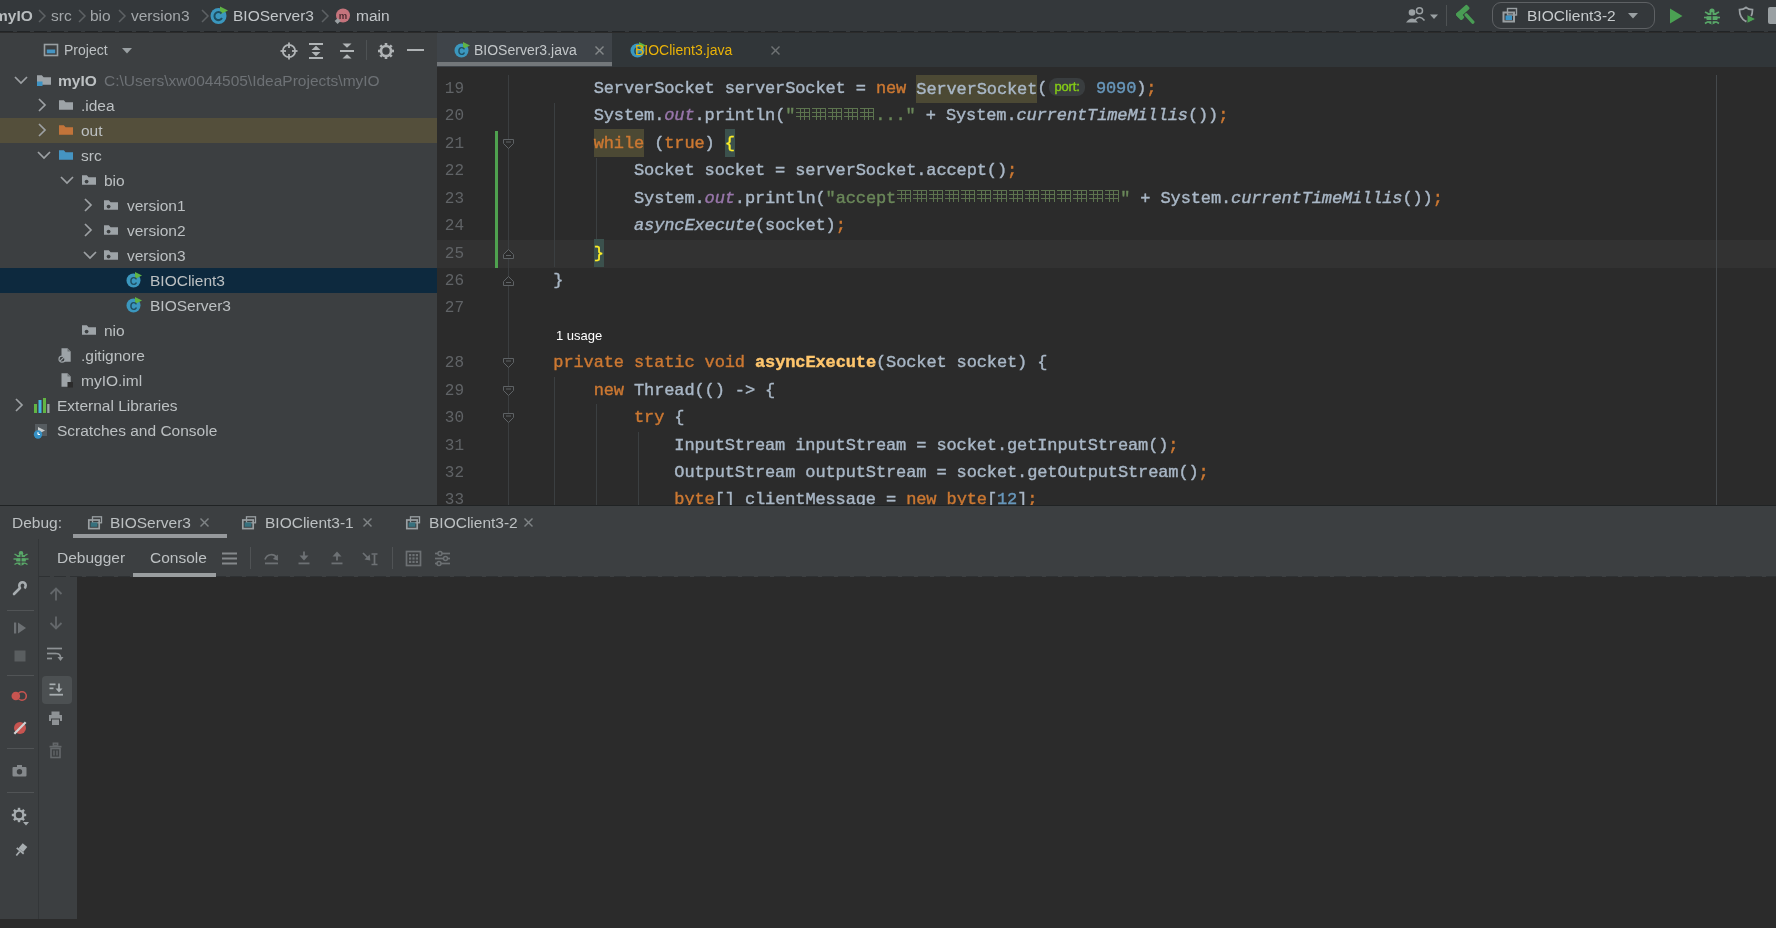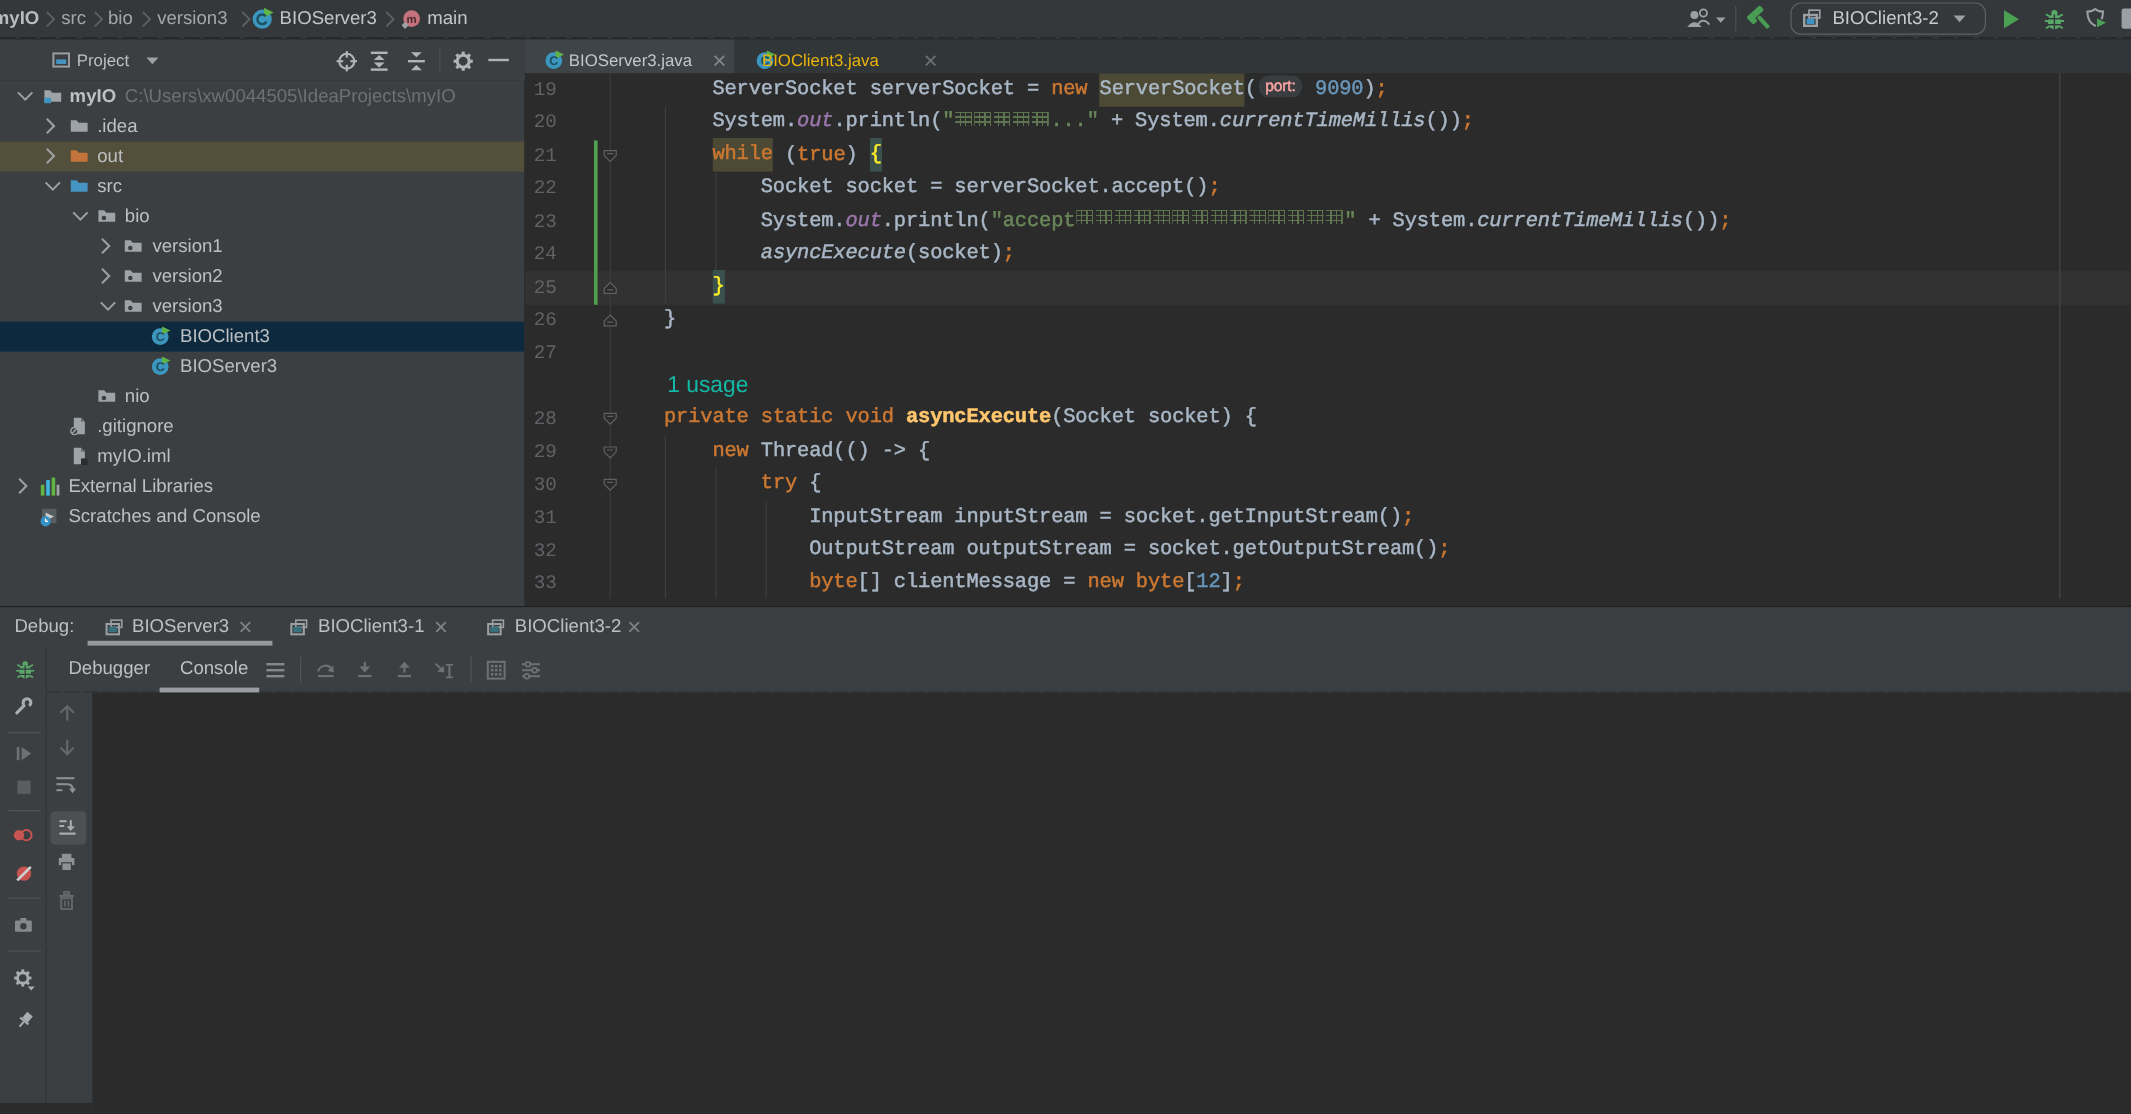--- a/index.html
+++ b/index.html
@@ -3,35 +3,35 @@
 <style>
 *{margin:0;padding:0;box-sizing:border-box}
 html,body{width:1776px;height:928px;overflow:hidden;background:#2b2b2b;
   font-family:"Liberation Sans",sans-serif;}
 .abs{position:absolute}
 #nav{position:absolute;left:0;top:0;width:1776px;height:32px;background:#34383b}
 #nav .bc{position:absolute;top:0;height:32px;line-height:32px;font-size:15.5px;color:#a3a7aa;white-space:pre}
 #ph{position:absolute;left:0;top:33px;width:437px;height:34px;background:#3c3f41}
 #tree{position:absolute;left:0;top:67px;width:437px;height:438px;background:#3c3f41}
 #tabs{position:absolute;left:437px;top:33px;width:1339px;height:34px;background:#313639}
-#ed{position:absolute;left:437px;top:61px;width:1339px;height:438px;background:#2b2b2b;overflow:hidden}
+#ed{position:absolute;left:437px;top:75px;width:1339px;height:438px;background:#2b2b2b;overflow:hidden}
 #dbg{position:absolute;left:0;top:505px;width:1776px;height:423px;background:#3c3f41;border-top:1px solid #202324}
 .trow{position:absolute;left:0;width:437px;height:25px;line-height:25px;font-size:15.5px;color:#bcc0c2;white-space:pre}
 .cl{position:absolute;height:28px;line-height:28px;font-family:"Liberation Mono",monospace;font-size:17px;color:#a9b7c6;white-space:pre;-webkit-text-stroke:0.4px;letter-spacing:-0.12px}
 .ln{position:absolute;left:0;width:27px;height:28px;line-height:28px;text-align:right;font-family:"Liberation Mono",monospace;font-size:16px;color:#606366}
 .k{color:#cc7832}
 .s{color:#6a8759}
 .n{color:#6897bb}
 .f{color:#9876aa;font-style:italic}
 .i{font-style:italic}
 .d{color:#ffc66d;font-weight:bold}
 .hl{background:#4c4934;padding:4.5px 0}
 .bm{background:#3b514d;color:#ffef28;padding:4.5px 0}
 .u{text-decoration-color:#a984c0}
-.pill{display:inline-block;background:#393d3f;color:#fca5a5;border-radius:8px;
+.pill{display:inline-block;background:#393d3f;color:#84cc16;border-radius:8px;
   font-family:"Liberation Sans",sans-serif;font-size:13px;line-height:18px;height:18px;
   padding:0 5px;vertical-align:2px;margin:0 1px 0 2px}
 .cjk{display:inline-block;width:16px;height:15px;vertical-align:-1px;padding:1.5px 1px;
   background:
    repeating-linear-gradient(0deg,currentColor 0 1.1px,transparent 1.1px 4.2px),
    repeating-linear-gradient(90deg,currentColor 0 1.1px,transparent 1.1px 4.6px);
   background-clip:content-box,content-box;opacity:.8}
 .tabtxt{position:absolute;top:0;height:34px;line-height:34px;font-size:14px;color:#b6babc;white-space:pre}
 .dtxt{position:absolute;font-size:15.5px;color:#bcc0c2;white-space:pre}
 svg{position:absolute;overflow:visible}
@@ -388,21 +388,21 @@
     </svg>
 
   <div class="cl" style="left:76px;top:0">        ServerSocket serverSocket = <span class="k">new</span> <span class="hl">ServerSocket</span>(<span class="pill">port:</span> <span class="n">9090</span>)<span class="k">;</span></div>
   <div class="cl" style="left:76px;top:27.4px">        System.<span class="f">out</span>.println(<span class="s">"<span class="cjk"></span><span class="cjk"></span><span class="cjk"></span><span class="cjk"></span><span class="cjk"></span>..."</span> + System.<span class="i">currentTimeMillis</span>())<span class="k">;</span></div>
   <div class="cl" style="left:76px;top:54.9px">        <span class="k hl">while</span> (<span class="k">true</span>) <span class="bm">{</span></div>
   <div class="cl" style="left:76px;top:82.3px">            Socket socket = serverSocket.accept()<span class="k">;</span></div>
   <div class="cl" style="left:76px;top:109.7px">            System.<span class="f">out</span>.println(<span class="s">"accept<span class="cjk"></span><span class="cjk"></span><span class="cjk"></span><span class="cjk"></span><span class="cjk"></span><span class="cjk"></span><span class="cjk"></span><span class="cjk"></span><span class="cjk"></span><span class="cjk"></span><span class="cjk"></span><span class="cjk"></span><span class="cjk"></span><span class="cjk"></span>"</span> + System.<span class="i">currentTimeMillis</span>())<span class="k">;</span></div>
   <div class="cl" style="left:76px;top:137.1px">            <span class="i">asyncExecute</span>(socket)<span class="k">;</span></div>
   <div class="cl" style="left:76px;top:164.6px">        <span class="bm">}</span></div>
   <div class="cl" style="left:76px;top:192px">    }</div>
-  <div class="abs" style="left:119px;top:246.9px;height:27.4px;line-height:27.4px;font-size:19px;color:#14b8a6">1 usage</div>
+  <div class="abs" style="left:119px;top:246.9px;height:27.4px;line-height:27.4px;font-size:13px;color:#ffffff">1 usage</div>
   <div class="cl" style="left:76px;top:301.7px">        <span class="k">new</span> Thread(() -&gt; {</div>
   <div class="cl" style="left:76px;top:274.3px">    <span class="k">private static void</span> <span class="d">asyncExecute</span>(Socket socket) {</div>
   <div class="cl" style="left:76px;top:329.1px">            <span class="k">try</span> {</div>
   <div class="cl" style="left:76px;top:356.6px">                InputStream inputStream = <span class="u">socket</span>.getInputStream()<span class="k">;</span></div>
   <div class="cl" style="left:76px;top:384px">                OutputStream outputStream = <span class="u">socket</span>.getOutputStream()<span class="k">;</span></div>
   <div class="cl" style="left:76px;top:411.4px">                <span class="k">byte</span>[] clientMessage = <span class="k">new</span> <span class="k">byte</span>[<span class="n">12</span>]<span class="k">;</span></div>
 </div>
 <div id="dbg">
 <svg width="0" height="0" style="position:absolute">
   <defs>

